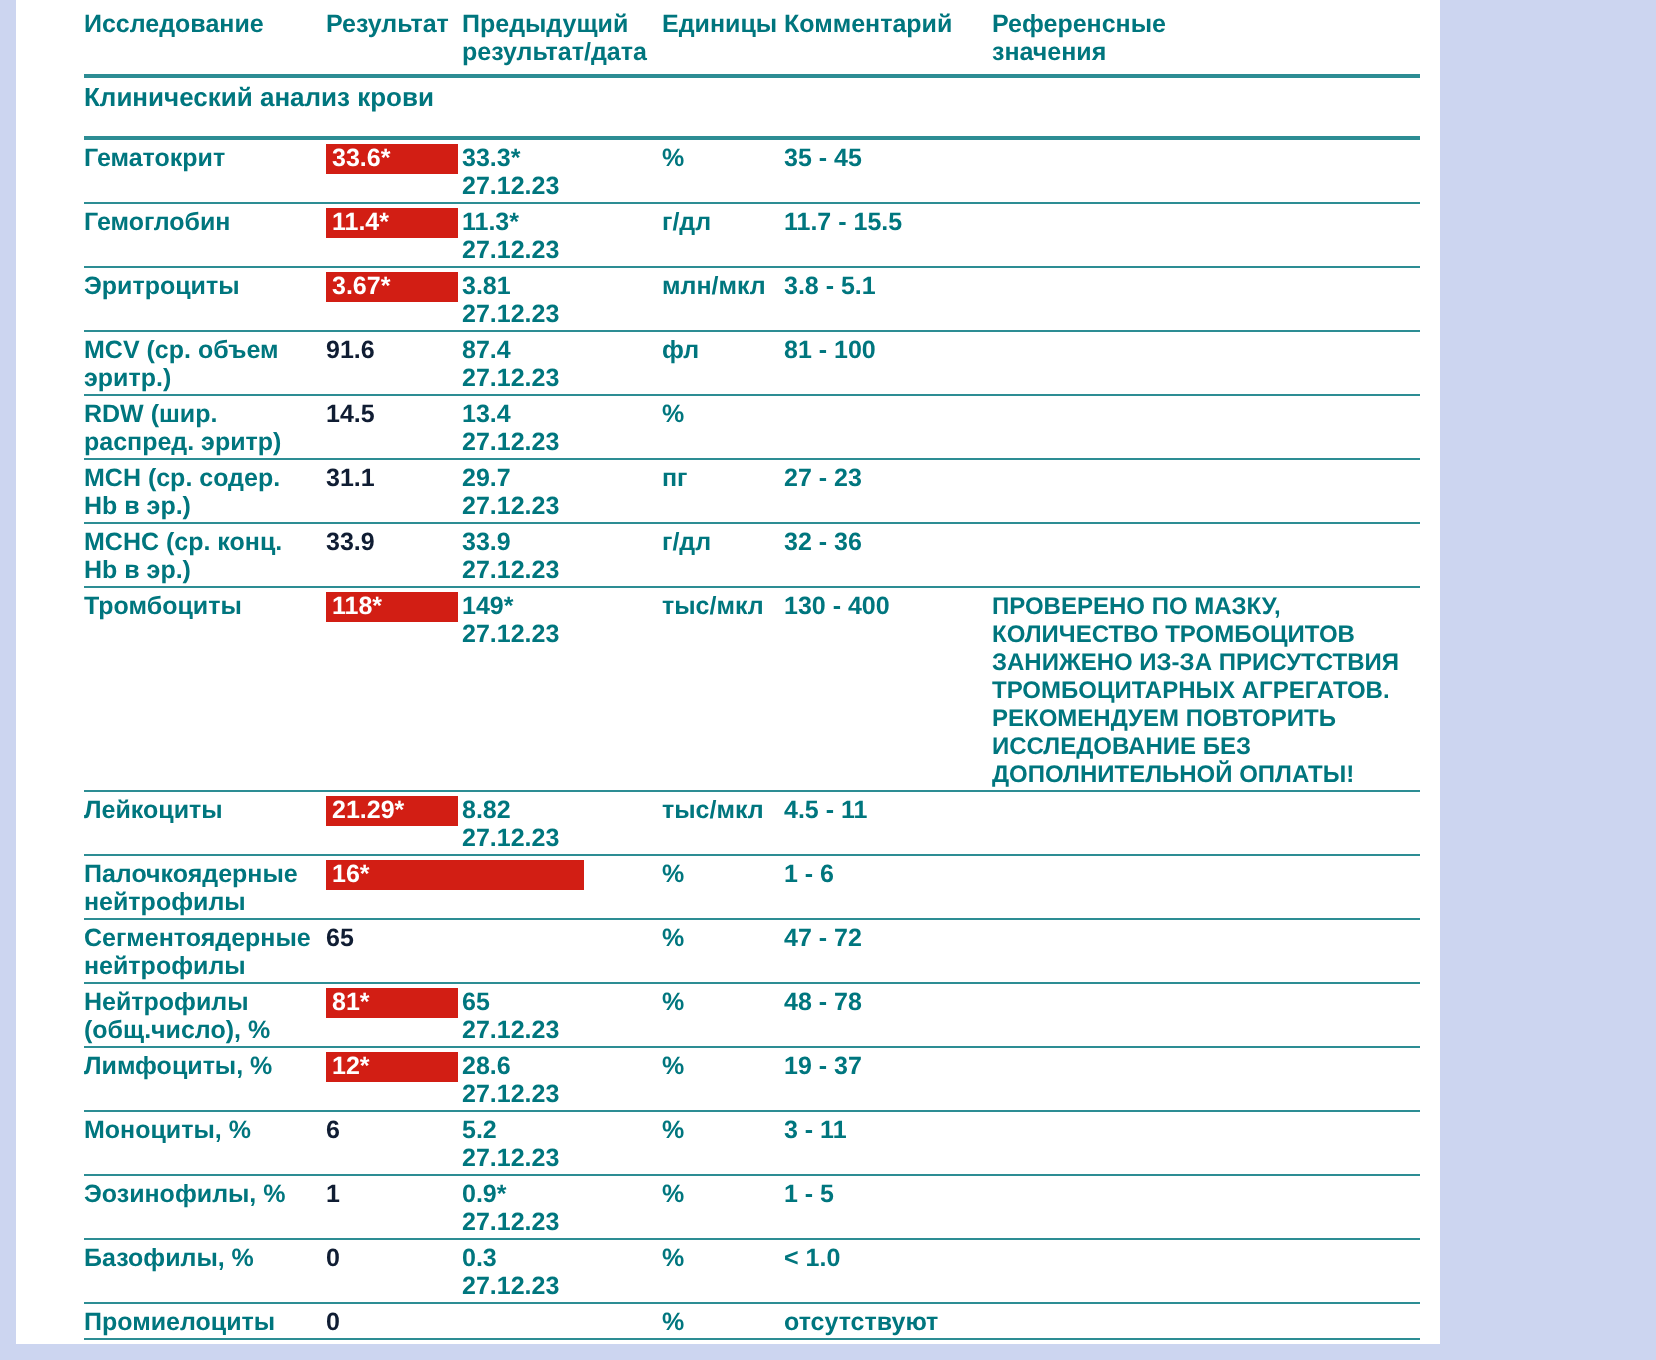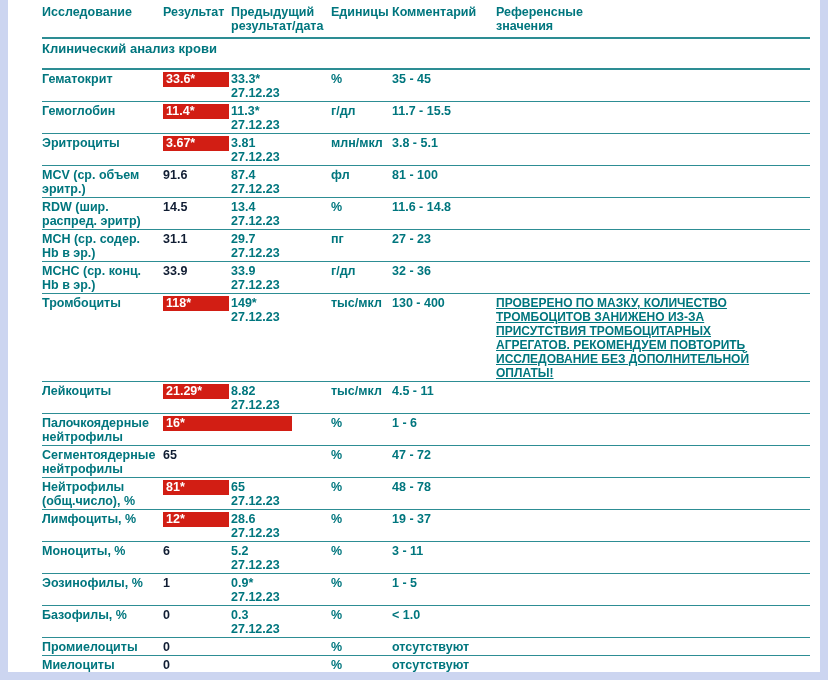--- a/index.html
+++ b/index.html
@@ -6,21 +6,21 @@
   html,body { width:828px; height:680px; overflow:hidden; }
   body {
     background: var(--frame_bg,#ccd5f0);
     font-family:"Liberation Sans", sans-serif;
     font-weight:700;
     -webkit-font-smoothing:antialiased;
   }
   .page { width:828px; height:680px; padding:0 8px 8px 8px; }
   .sheet {
     background:#ffffff;
-    width:812px; height:672px;
+    width:712px; height:672px;
     padding:4px 10px 0 34px;
     overflow:hidden;
   }
   .grid {
     display:grid;
     grid-template-columns:121px 68px 100px 61px 104px 1fr;
   }
   .cell { padding-right:6px; }
 
   
@@ -52,21 +52,21 @@
   .row .result { color:var(--value_color,#101d33); }
   .val { color:var(--value_color,#101d33); }
   .flag {
     background:var(--flag_bg,#d21e14);
     color:var(--flag_text,#ffffff);
     display:inline-block;
     min-width:66px;
     padding:0 15px 1px 3px;
   }
   .flag.wide { min-width:129px; }
-  .comment { font-size:12px; line-height:14px;text-decoration:underline; }
+  .comment { font-size:12px; line-height:14px; }
   .comment { max-width:274px; }
 </style>
 </head>
 <body>
 
 <div class="page">
   <div class="sheet">
 
     <div class="grid table-header">
       <div class="cell">Исследование</div>
@@ -127,21 +127,20 @@
           <div class="cell comment"></div>
         </div>
         <div class="grid row">
           <div class="cell name">RDW (шир. распред. эритр)</div>
           <div class="cell result"><span class="val">14.5</span></div>
           <div class="cell prev">
             <div>13.4</div>
             <div>27.12.23</div>
           </div>
           <div class="cell units">%</div>
-          <div class="cell ref">11.6 - 14.8</div>
           <div class="cell comment"></div>
         </div>
         <div class="grid row">
           <div class="cell name">MCH (ср. содер. Hb в эр.)</div>
           <div class="cell result"><span class="val">31.1</span></div>
           <div class="cell prev">
             <div>29.7</div>
             <div>27.12.23</div>
           </div>
           <div class="cell units">пг</div>

